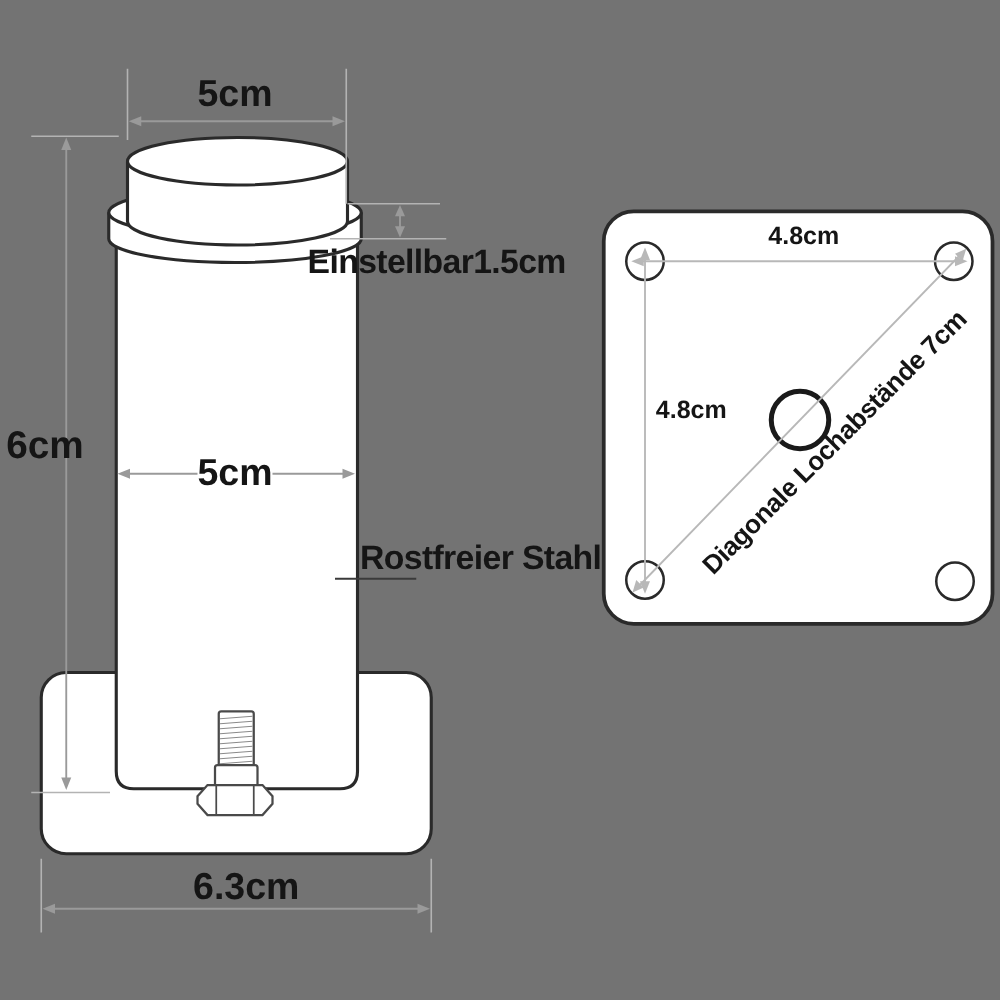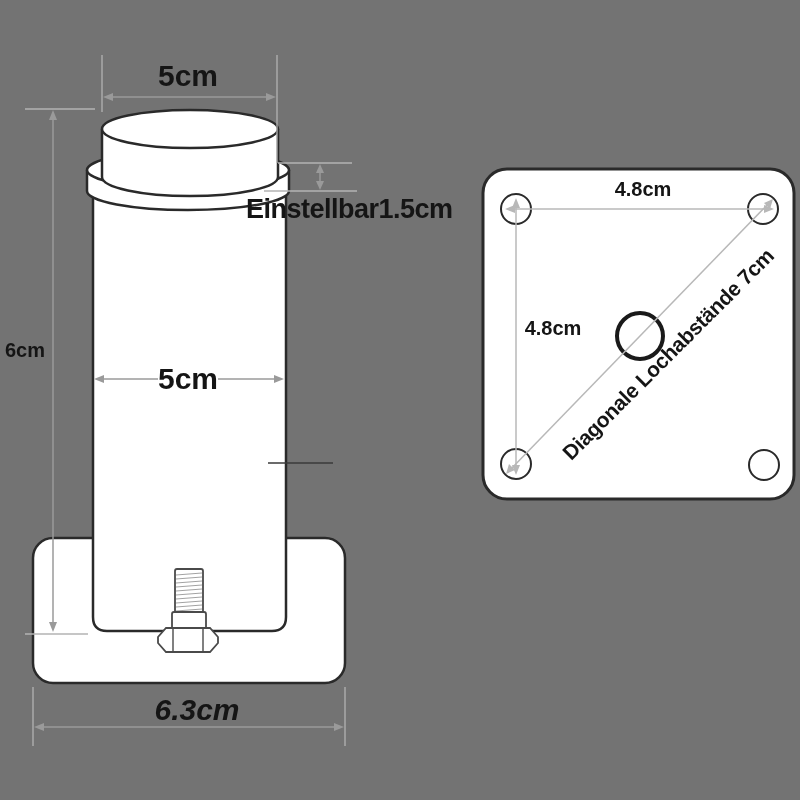--- a/index.html
+++ b/index.html
@@ -140,26 +140,27 @@
         <polygon points="506,474 515,470 509,464" fill="#b8b8b8"></polygon>
         <polygon points="773,199 764,203 770,209" fill="#b8b8b8"></polygon>
       </g>
     </g>
   </svg>
 
   <span class="label dim-num centered" style="left:188px;top:76px;">5cm</span>
 
   <span class="label annot" style="left:246px;top:196px;">Einstellbar1.5cm</span>
 
-  <span class="label dim-num" style="left:5px;top:340px;font-size:20px;">6cm</span>
+  <span class="label dim-num" style="left:5px;top:340px;font-size:31px;">6cm</span>
 
   <span class="label dim-num centered" style="left:188px;top:379px;">5cm</span>
 
+  <span class="label annot" style="left:288px;top:433px;">Rostfreier Stahl</span>
 
-  <span class="label dim-num centered" style="left:197px;top:710px;font-style:italic;">6.3cm</span>
+  <span class="label dim-num centered" style="left:197px;top:710px;">6.3cm</span>
 
   <span class="label dim-num-sm centered" style="left:643px;top:189px;">4.8cm</span>
 
   <span class="label dim-num-sm centered" style="left:553px;top:328px;">4.8cm</span>
 
   <span class="label diag" style="left:668px;top:354px;">Diagonale Lochabstände 7cm</span>
 
 </div>
 
 </body></html>

